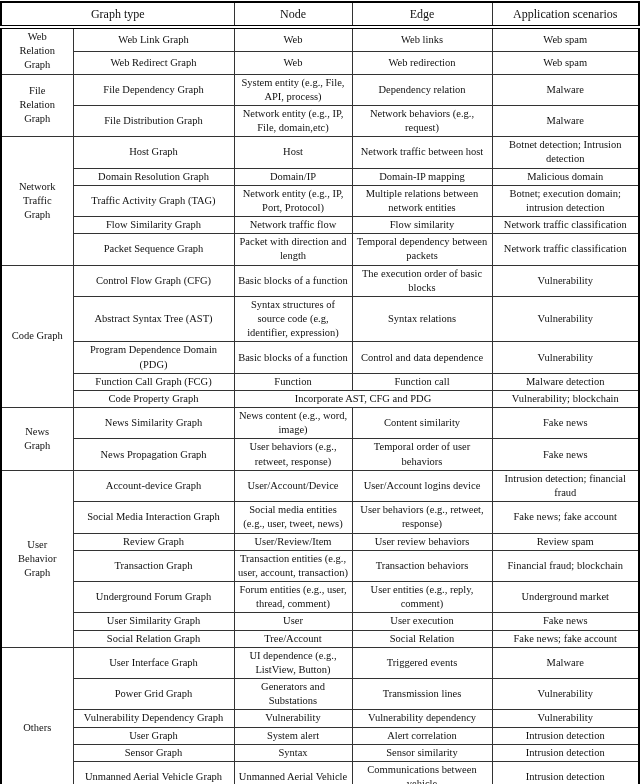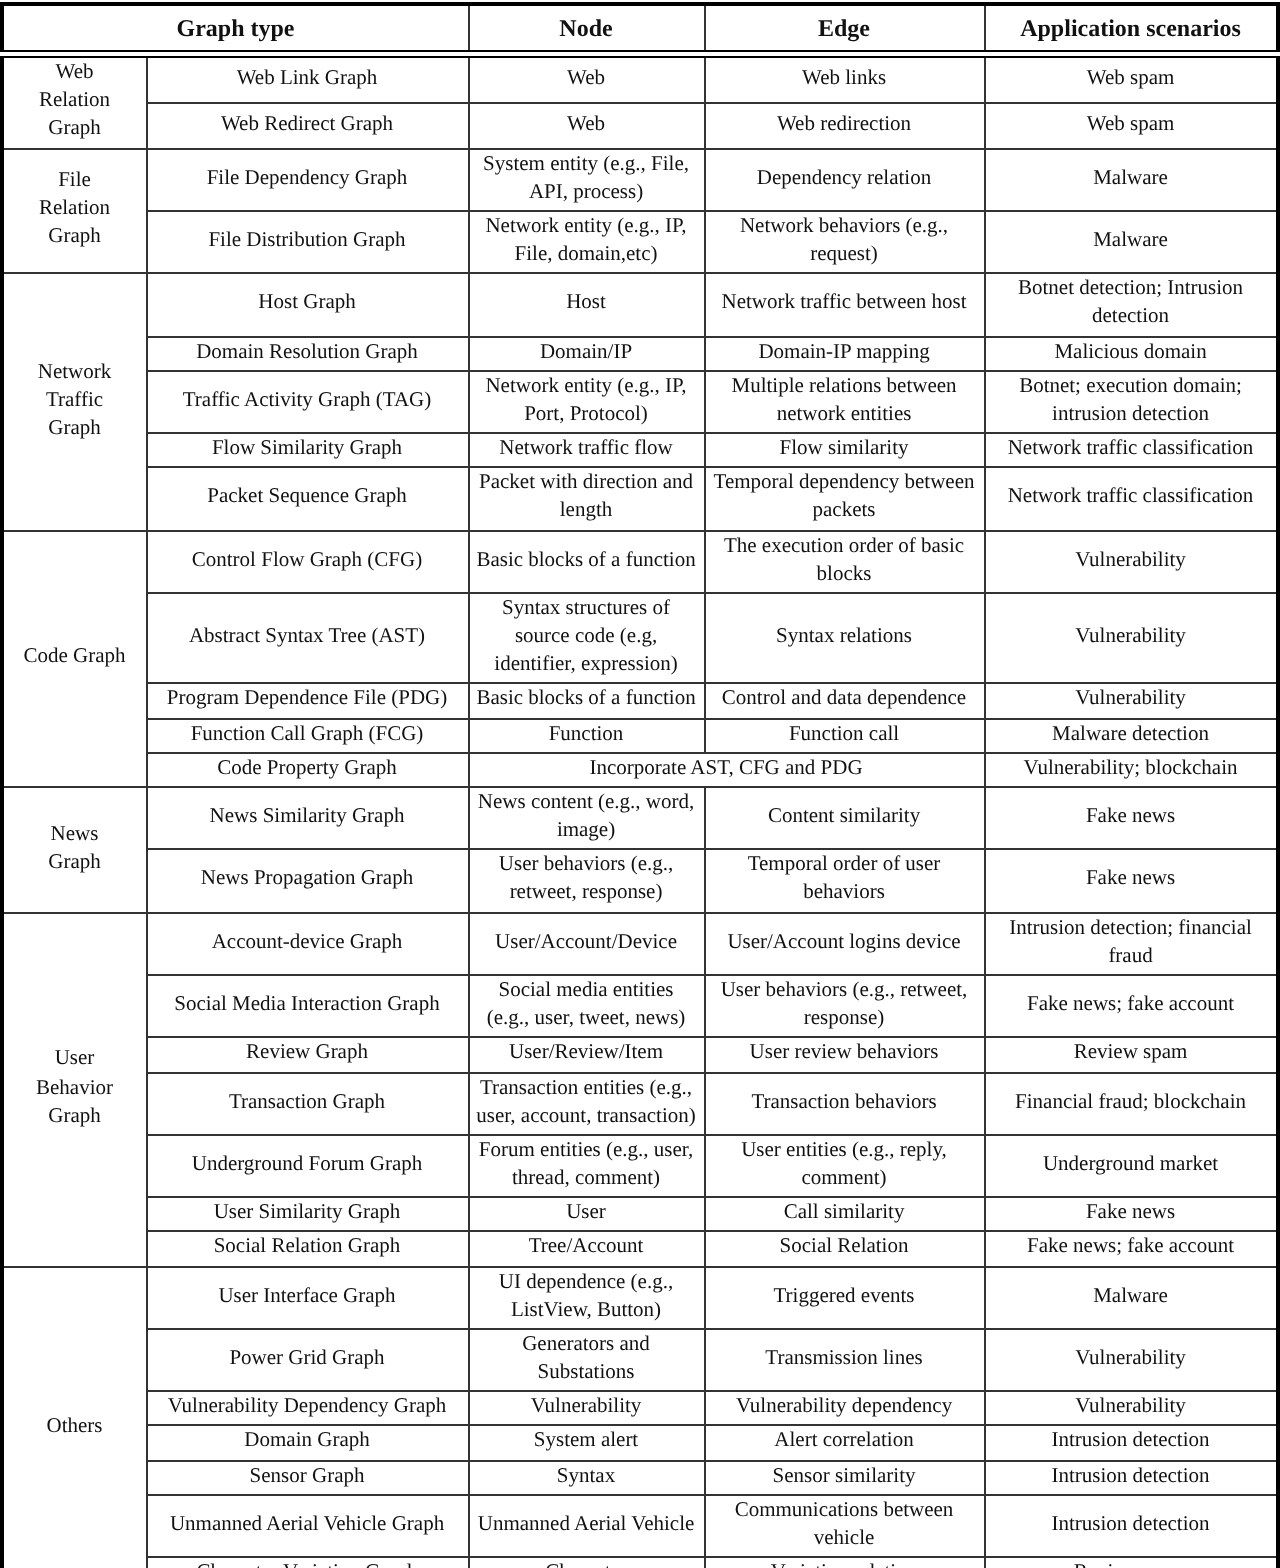--- a/index.html
+++ b/index.html
@@ -25,21 +25,20 @@
     font-size: 10.5px;
     line-height: 1.35;
     padding: 1px 3px;
     font-weight: normal;
     word-wrap: break-word;
   }
   thead th {
     font-size: 12px;
     height: 20px;
     border-bottom: 4px double #000000;
-    font-weight: bold;
   }
   td.group-cell {
     padding: 1px 9px;
     margin-left: 30px;
   }
   td.merged-cell {
     
   }
 </style>
 </head>
@@ -126,21 +125,21 @@
         <td class="edge-cell">The execution order of basic blocks</td>
         <td class="app-cell">Vulnerability</td>
       </tr>
       <tr>
         <td class="type-cell">Abstract Syntax Tree (AST)</td>
         <td class="node-cell">Syntax structures of source code (e.g, identifier, expression)</td>
         <td class="edge-cell">Syntax relations</td>
         <td class="app-cell">Vulnerability</td>
       </tr>
       <tr>
-        <td class="type-cell">Program Dependence File (PDG)</td>
+        <td class="type-cell">Program Dependence Domain (PDG)</td>
         <td class="node-cell">Basic blocks of a function</td>
         <td class="edge-cell">Control and data dependence</td>
         <td class="app-cell">Vulnerability</td>
       </tr>
       <tr>
         <td class="type-cell">Function Call Graph (FCG)</td>
         <td class="node-cell">Function</td>
         <td class="edge-cell">Function call</td>
         <td class="app-cell">Malware detection</td>
       </tr>
@@ -189,21 +188,21 @@
       </tr>
       <tr>
         <td class="type-cell">Underground Forum Graph</td>
         <td class="node-cell">Forum entities (e.g., user, thread, comment)</td>
         <td class="edge-cell">User entities (e.g., reply, comment)</td>
         <td class="app-cell">Underground market</td>
       </tr>
       <tr>
         <td class="type-cell">User Similarity Graph</td>
         <td class="node-cell">User</td>
-        <td class="edge-cell">Call similarity</td>
+        <td class="edge-cell">User execution</td>
         <td class="app-cell">Fake news</td>
       </tr>
       <tr>
         <td class="type-cell">Social Relation Graph</td>
         <td class="node-cell">Tree/Account</td>
         <td class="edge-cell">Social Relation</td>
         <td class="app-cell">Fake news; fake account</td>
       </tr>
       <tr>
         <td class="group-cell" rowspan="7">Others</td>
@@ -218,21 +217,21 @@
         <td class="edge-cell">Transmission lines</td>
         <td class="app-cell">Vulnerability</td>
       </tr>
       <tr>
         <td class="type-cell">Vulnerability Dependency Graph</td>
         <td class="node-cell">Vulnerability</td>
         <td class="edge-cell">Vulnerability dependency</td>
         <td class="app-cell">Vulnerability</td>
       </tr>
       <tr>
-        <td class="type-cell">Domain Graph</td>
+        <td class="type-cell">User Graph</td>
         <td class="node-cell">System alert</td>
         <td class="edge-cell">Alert correlation</td>
         <td class="app-cell">Intrusion detection</td>
       </tr>
       <tr>
         <td class="type-cell">Sensor Graph</td>
         <td class="node-cell">Syntax</td>
         <td class="edge-cell">Sensor similarity</td>
         <td class="app-cell">Intrusion detection</td>
       </tr>

